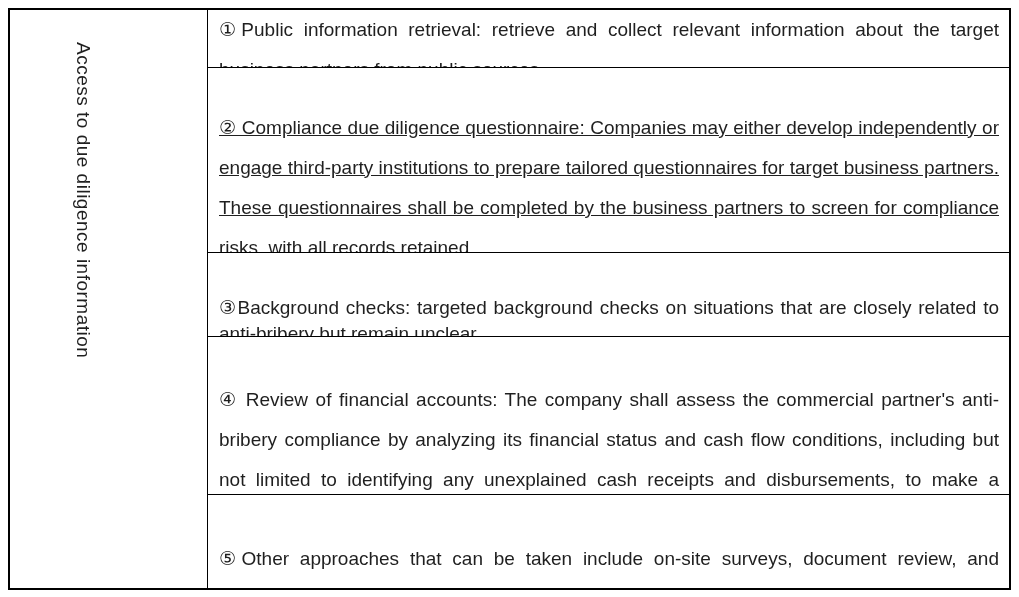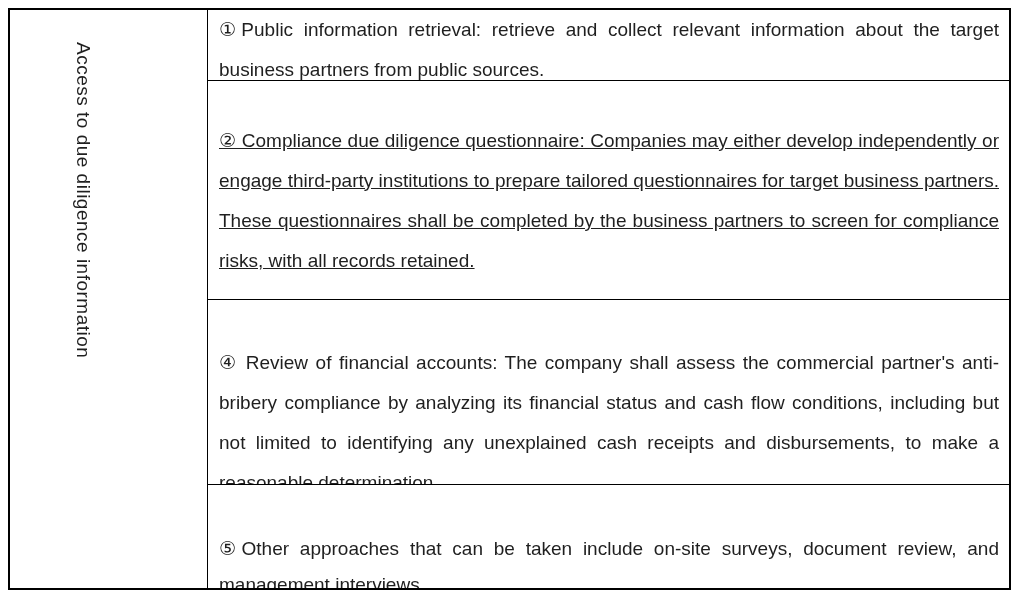--- a/index.html
+++ b/index.html
@@ -65,16 +65,17 @@
 </head>
 <body>
 
 <div class="doc-table">
   <div class="header-col">
     <div class="vertical-header">Access to due diligence information</div>
   </div>
   <div class="rows-col">
     <div class="t-row r1">①Public information retrieval: retrieve and collect relevant information about the target business partners from public sources.</div>
     <div class="t-row r2">② Compliance due diligence questionnaire: Companies may either develop independently or engage third-party institutions to prepare tailored questionnaires for target business partners. These questionnaires shall be completed by the business partners to screen for compliance risks, with all records retained.</div>
+    <div class="t-row r3">③Background checks: targeted background checks on situations that are closely related to anti-bribery but remain unclear.</div>
     <div class="t-row r4">④ Review of financial accounts: The company shall assess the commercial partner's anti-bribery compliance by analyzing its financial status and cash flow conditions, including but not limited to identifying any unexplained cash receipts and disbursements, to make a reasonable determination.</div>
     <div class="t-row r5">⑤Other approaches that can be taken include on-site surveys, document review, and management interviews.</div>
   </div>
 </div>
 
 </body></html>

